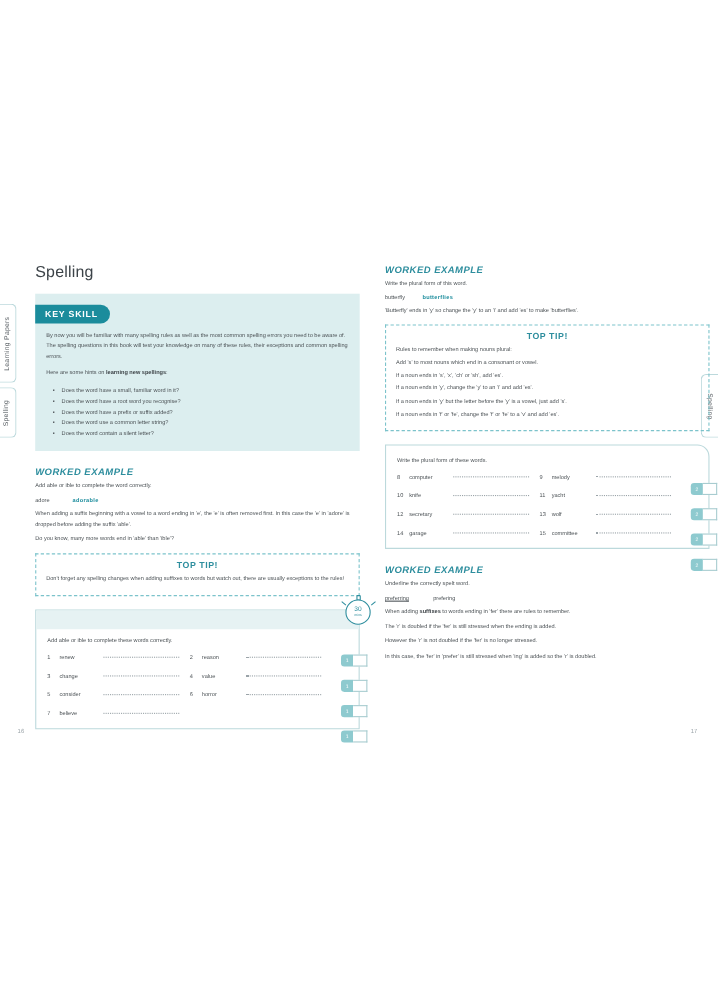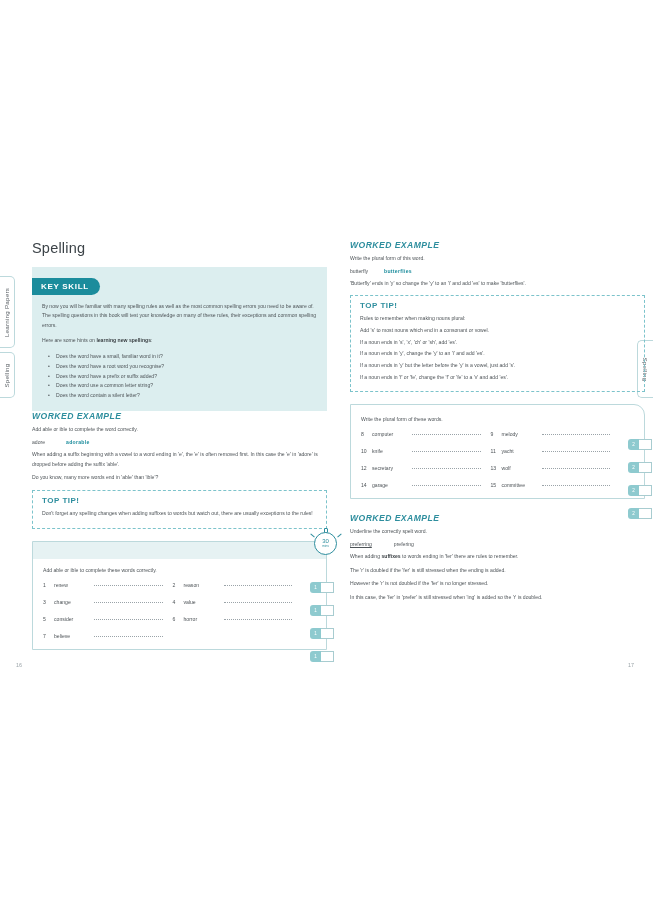--- a/index.html
+++ b/index.html
@@ -81,20 +81,21 @@
     color: #2e8e9e;
     letter-spacing: .45px;
     margin: 0 0 4px 0;
     font-style: italic;
   }
 
   
   .keyskill-wrap {
     background: #dceeef;
     padding: 8px 10px 10px 10px;
+    margin-bottom: 14px;
   }
   .keyskill-badge {
     display: inline-block;
     background: #1b8c9c;
     color: #ffffff;
     font-size: 8px;
     font-weight: bold;
     letter-spacing: .7px;
     padding: 4px 11px 4px 9px;
     border-radius: 0 9px 9px 0;
@@ -149,21 +150,21 @@
   }
   .we-pair .gap { display: inline-block; width: 22px; }
 
   
   .toptip {
     border: 1px dashed #7cc3cb;
     padding: 5px 9px 7px 9px;
     margin: 7px 0 10px 0;
   }
   .toptip-title {
-    text-align: left;
+    text-align: center;
     font-size: 8px;
     font-weight: bold;
     color: #2e8e9e;
     letter-spacing: .5px;
     margin: 0 0 4px 0;
   }
   .toptip-line {
     font-size: 5.1px;
     line-height: 1.9;
     margin: 0 0 2px 0;

